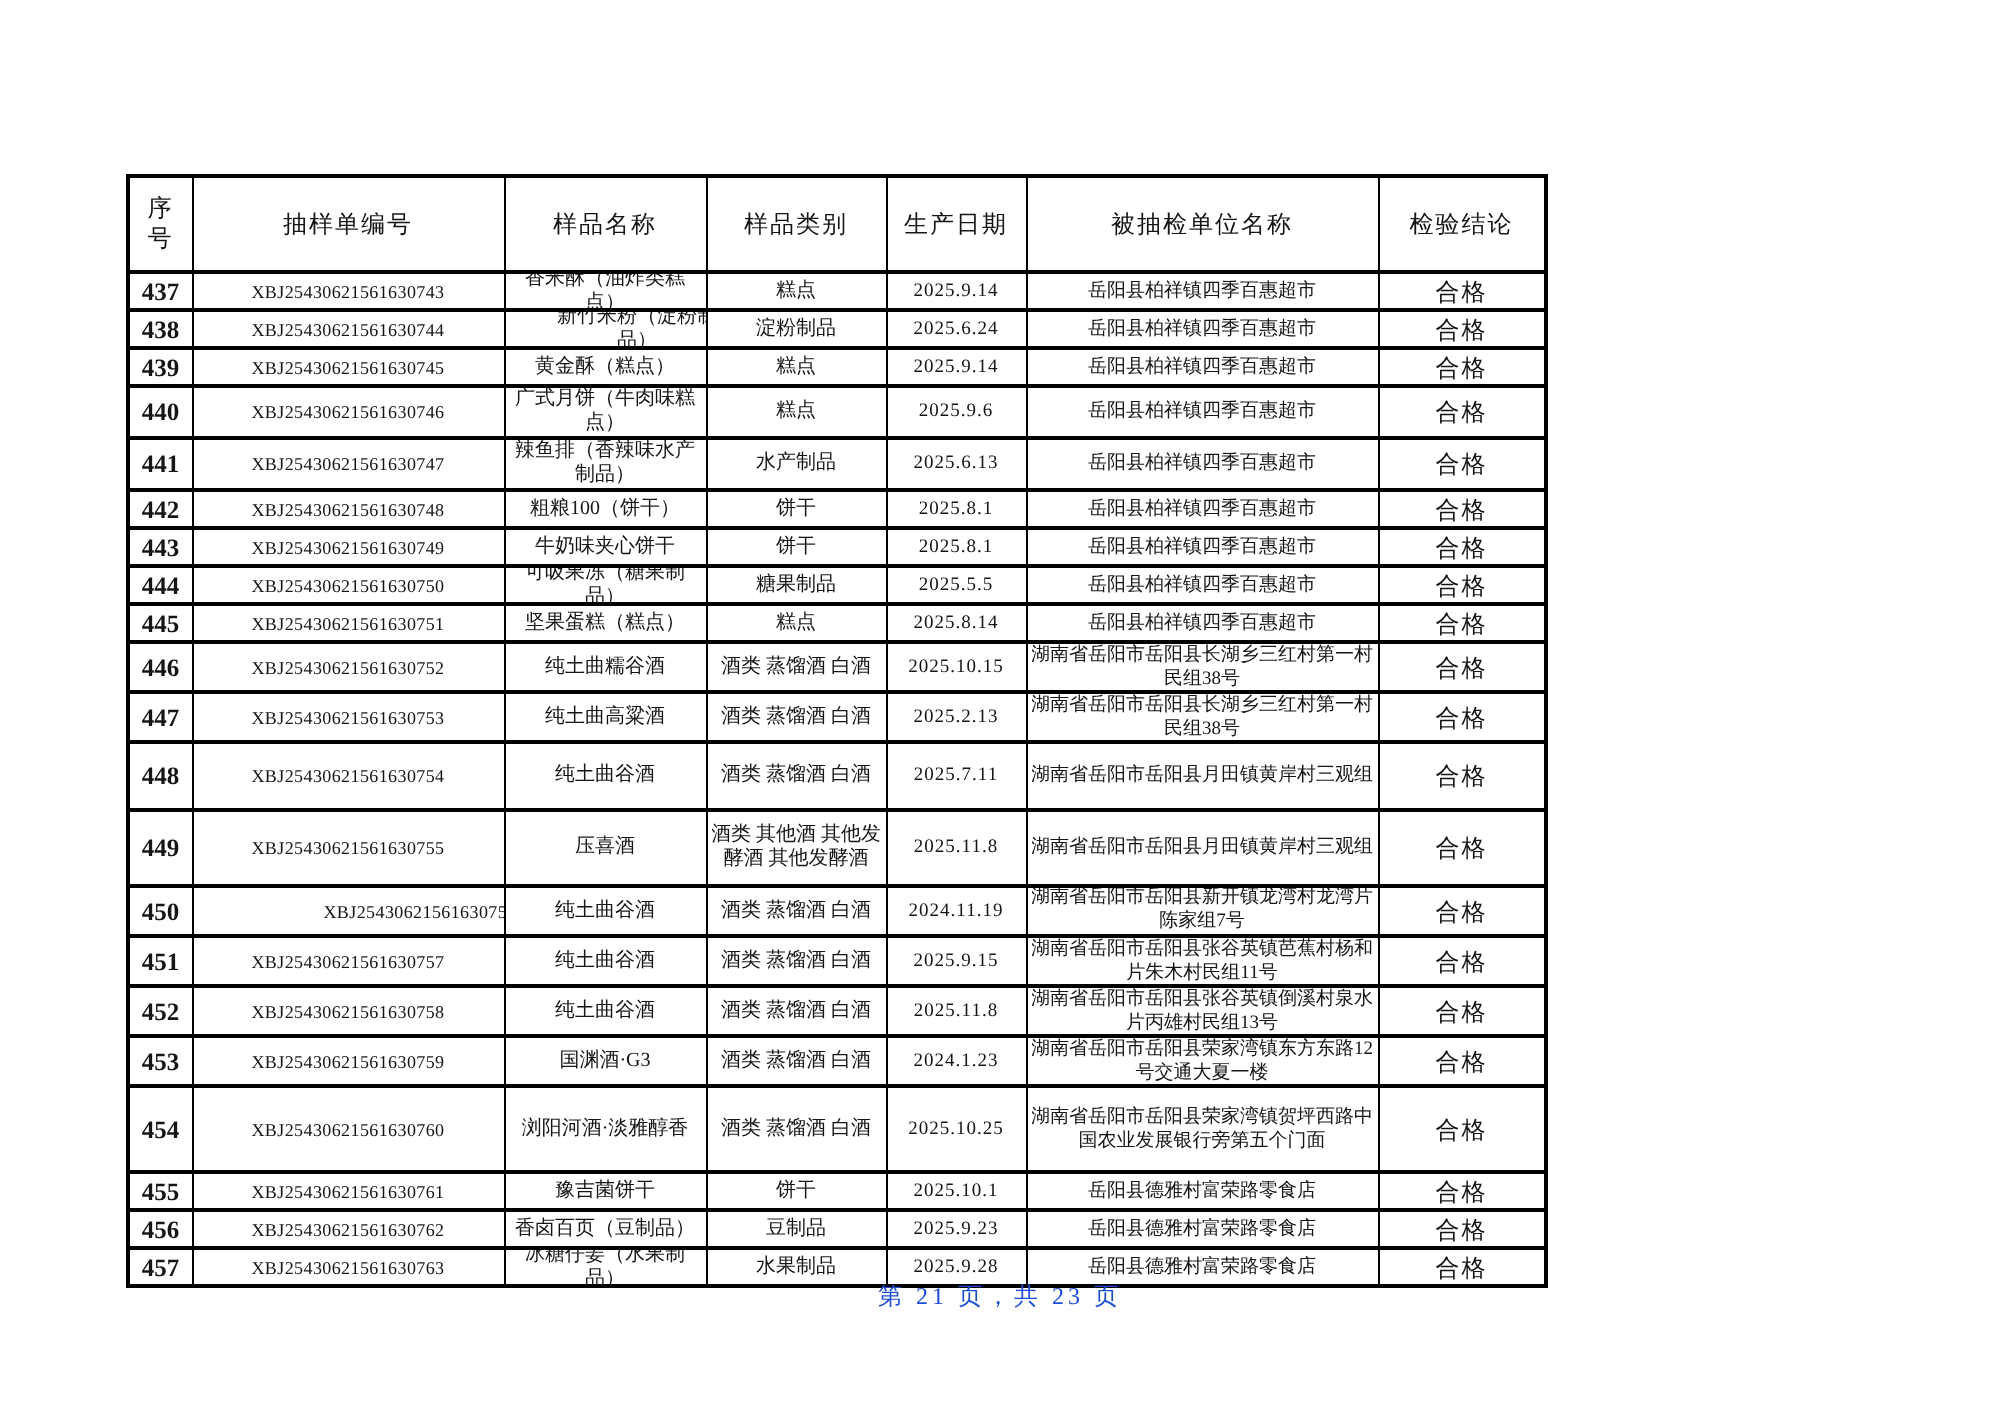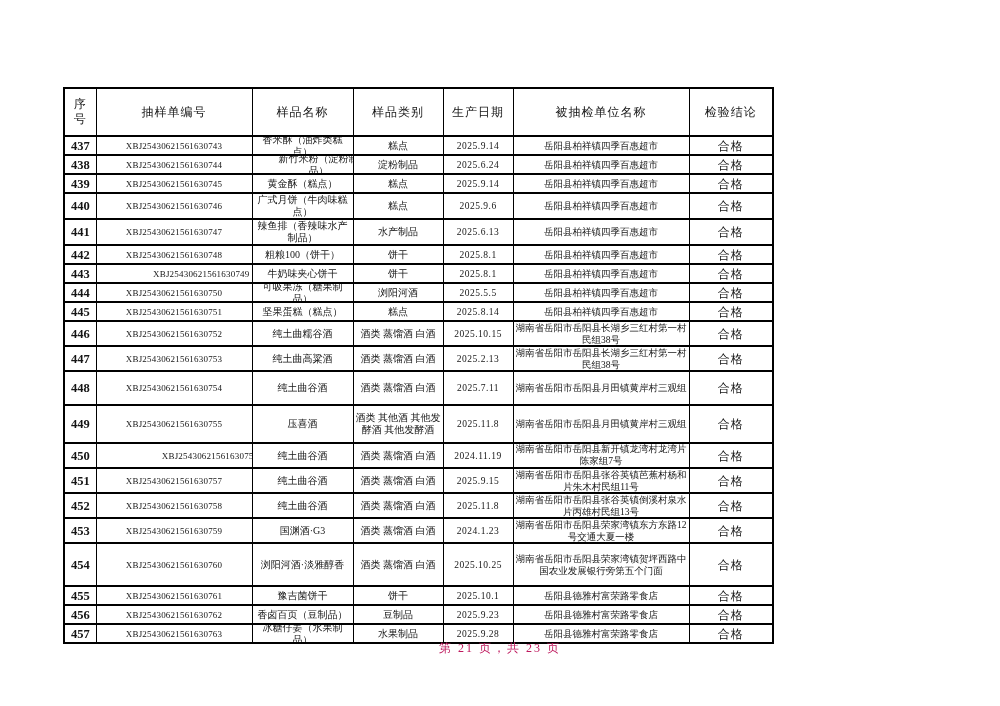--- a/index.html
+++ b/index.html
@@ -29,21 +29,21 @@
   thead th.col-no .cellc { width:14px; margin:0 auto; }
   td.col-no   { font-size:12.5px; font-weight:bold; }
   td.col-code { font-size:9px; letter-spacing:0.2px; }
   td.col-name { font-size:10px; }
   td.col-category { font-size:10px; }
   td.col-date { font-size:9.5px; letter-spacing:0.5px; }
   td.col-unit { font-size:9.5px; }
   td.col-result { font-size:12px; letter-spacing:1px; }
   .footer {
     position:absolute; top:640px; left:0; width:100%;
-    text-align:center; font-size:12px; letter-spacing:2px; color:#be185d;
+    text-align:center; font-size:12px; letter-spacing:2px; color:#1d4ed8;
   }
 </style>
 </head>
 <body>
 
 <div class="page">
   <table class="insp">
     <colgroup>
       <col style="width:32px">
       <col style="width:156px">
@@ -315,21 +315,21 @@
             </div>
           </td>
         </tr>
         <tr>
           <td class="col-no">
             <div class="cellc" style="height: 17px;">
               <span>443</span>
             </div>
           </td>
           <td class="col-code">
-            <div class="cellc" style="height: 17px; align-items: flex-end;">
+            <div class="cellc" style="height: 17px;">
               <span>XBJ25430621561630749</span>
             </div>
           </td>
           <td class="col-name">
             <div class="cellc" style="height: 17px;">
               <span>牛奶味夹心饼干</span>
             </div>
           </td>
           <td class="col-category">
             <div class="cellc" style="height: 17px;">
@@ -363,21 +363,21 @@
               <span>XBJ25430621561630750</span>
             </div>
           </td>
           <td class="col-name">
             <div class="cellc" style="height: 17px;">
               <span>可吸果冻（糖果制品）</span>
             </div>
           </td>
           <td class="col-category">
             <div class="cellc" style="height: 17px;">
-              <span>浏阳河酒</span>
+              <span>糖果制品</span>
             </div>
           </td>
           <td class="col-date">
             <div class="cellc" style="height: 17px;">
               <span>2025.5.5</span>
             </div>
           </td>
           <td class="col-unit">
             <div class="cellc" style="height: 17px;">
               <span>岳阳县柏祥镇四季百惠超市</span>

